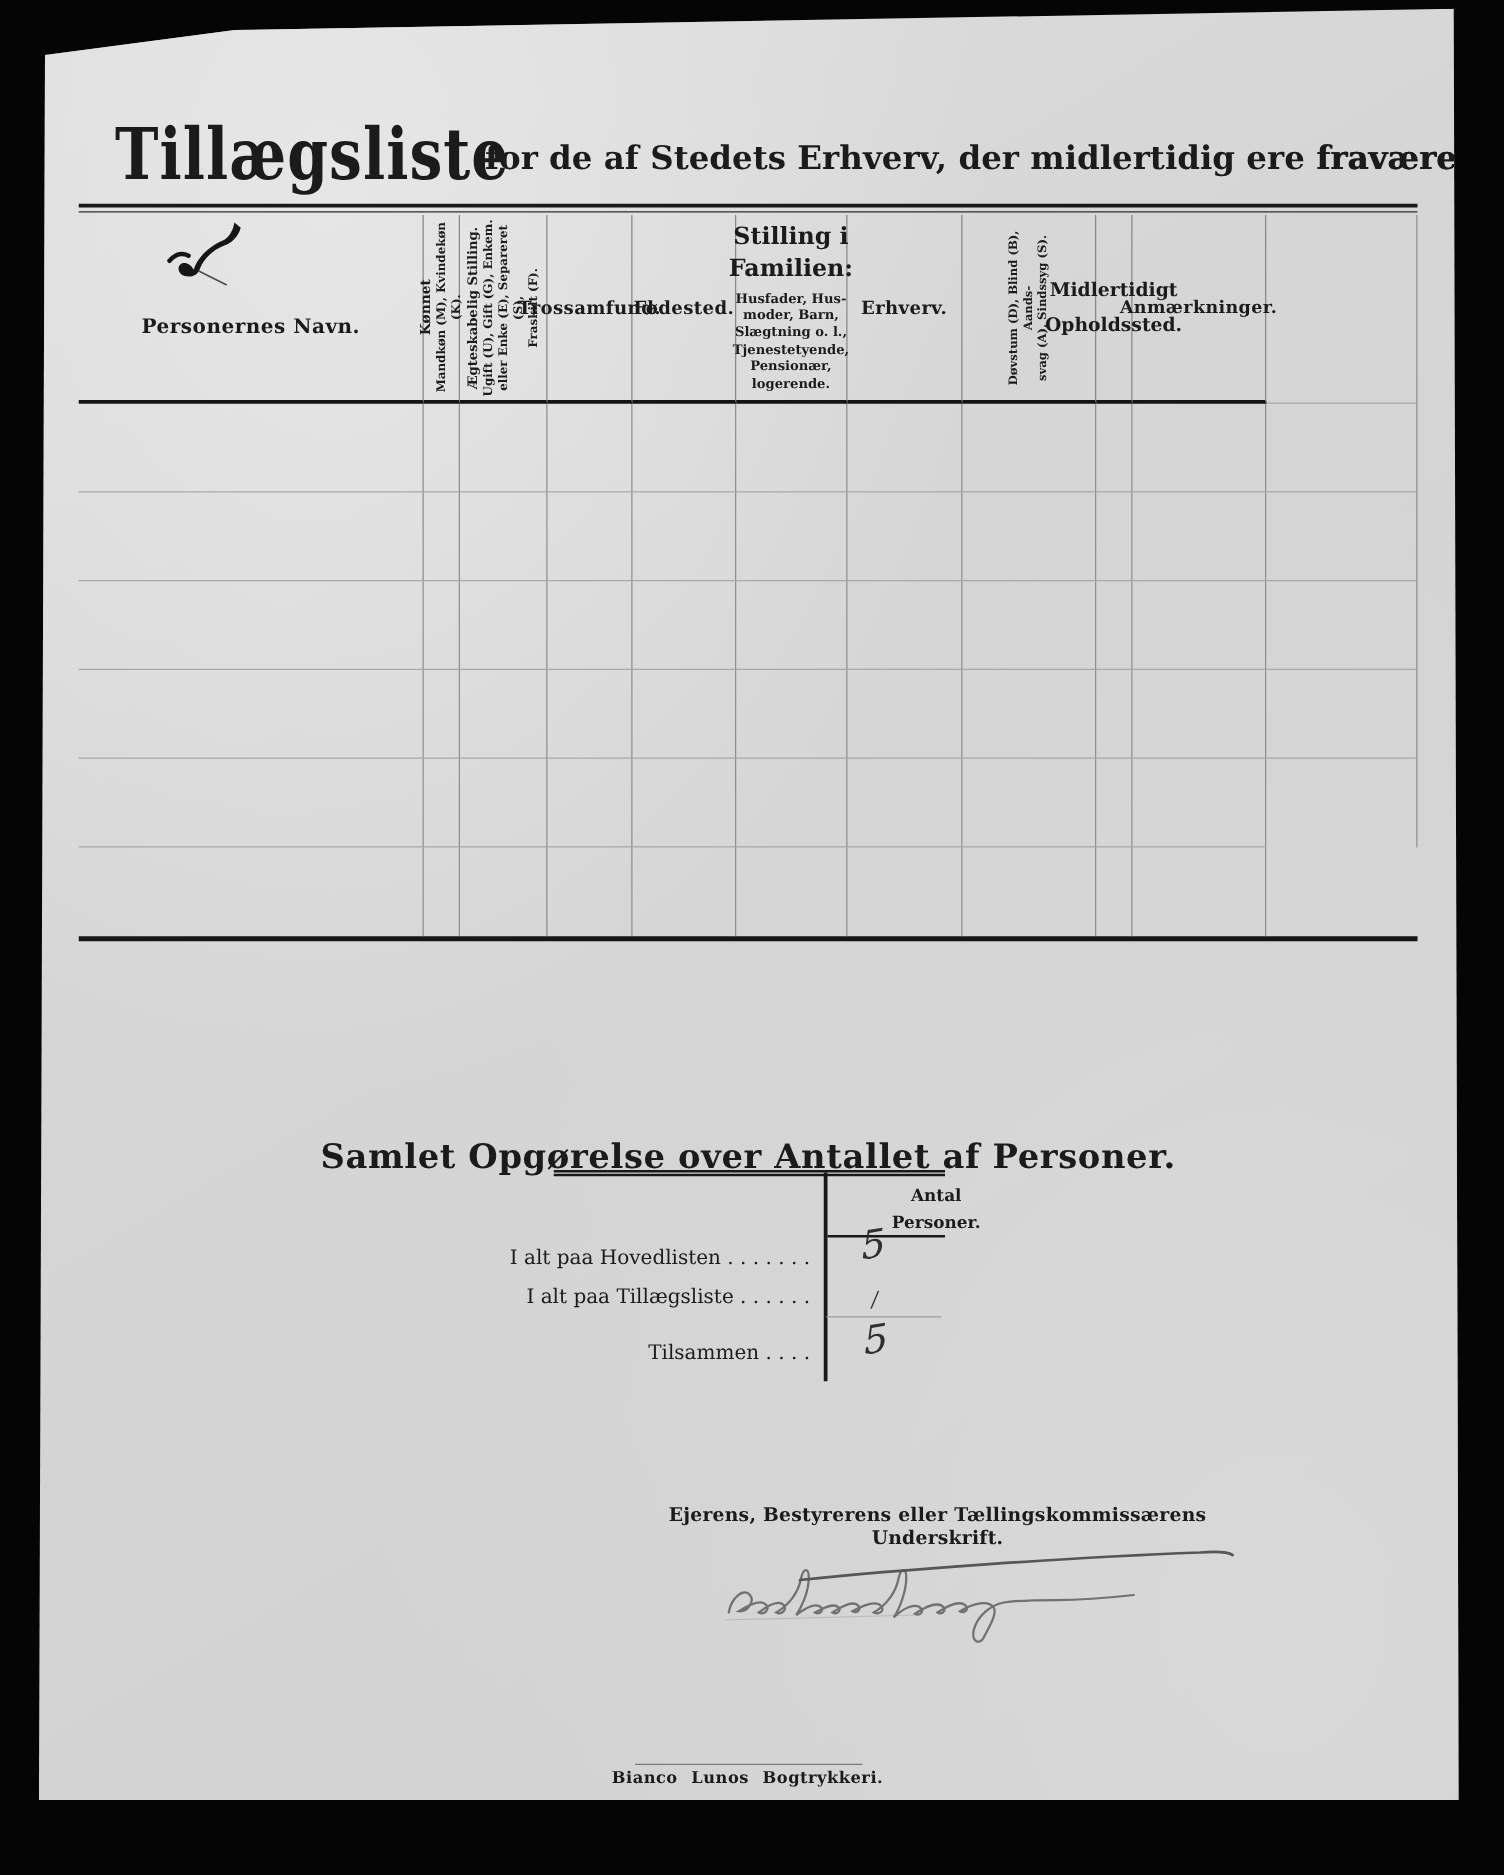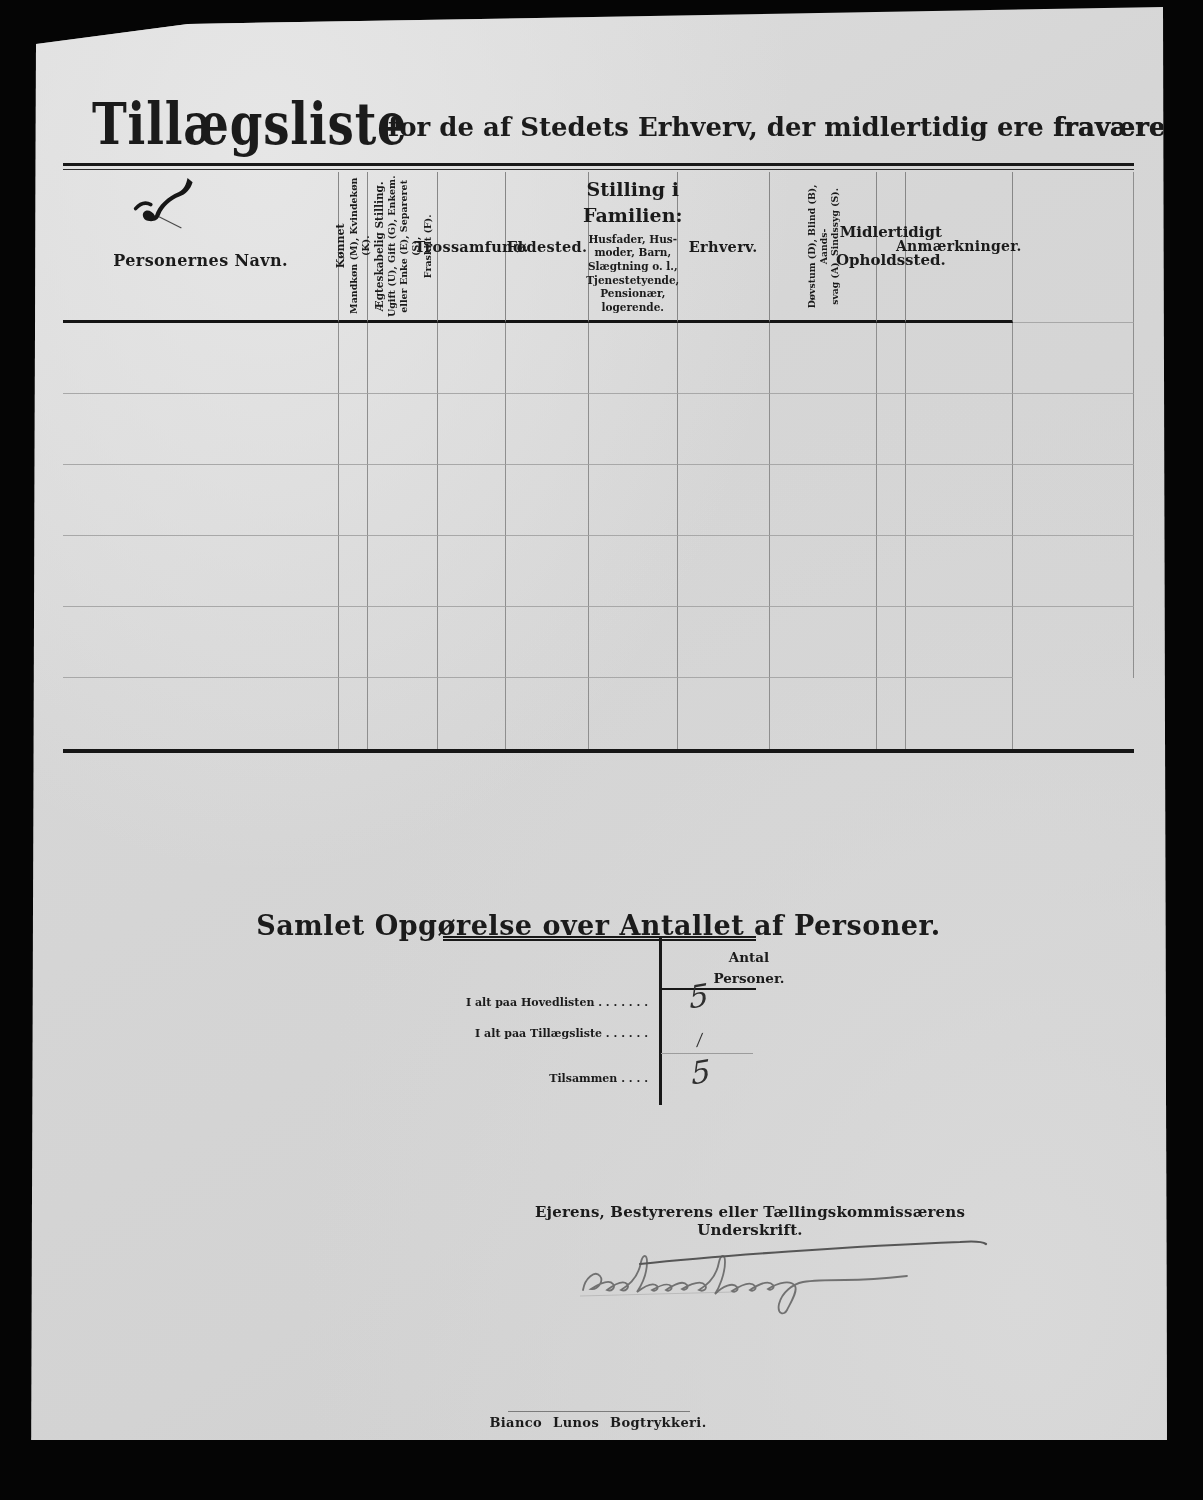--- a/index.html
+++ b/index.html
@@ -62,21 +62,21 @@
     position:absolute;left:63px;top:910px;width:1071px;text-align:center;
     font-size:27px;font-weight:bold;letter-spacing:.5px;
   }
   .sum-table{position:absolute;left:443px;top:936px;width:313px;height:170px;}
   .sum-toprule{position:absolute;left:0;top:0;width:100%;height:5px;box-sizing:border-box;
     border-top:2px solid #181818;border-bottom:2px solid #181818;}
   .sum-vline{position:absolute;left:216px;top:2px;width:3px;height:167px;background:#181818;}
   .sum-antal{position:absolute;left:219px;top:11px;width:94px;text-align:center;
     font-weight:bold;font-size:13.5px;line-height:1.55;white-space:pre-line;padding-left:40px;}
   .sum-antal-rule{position:absolute;left:219px;top:52px;width:94px;height:2px;background:#181818;}
-  .sum-label{position:absolute;font-weight:bold;font-size:11px;white-space:nowrap;}
+  .sum-label{position:absolute;font-weight:normal;font-size:16px;white-space:nowrap;}
   .sum-label.r1{top:60px;right:108px;}
   .sum-label.r2{top:91px;right:108px;}
   .sum-label.r3{top:136px;right:108px;}
   .sum-lightline{position:absolute;left:218px;top:117px;width:92px;height:1px;background:#9c9c9c;}
   .hand{display:inline-block;font-style:italic;color:#2f2f2f;transform:rotate(-9deg) skewX(-6deg);}
   .sum-val{position:absolute;font-size:31px;}
   .val1{left:246px;top:42px;}
   .val2{left:254px;top:94px;font-size:16px;color:#555;}
   .val3{left:248px;top:118px;}
   

